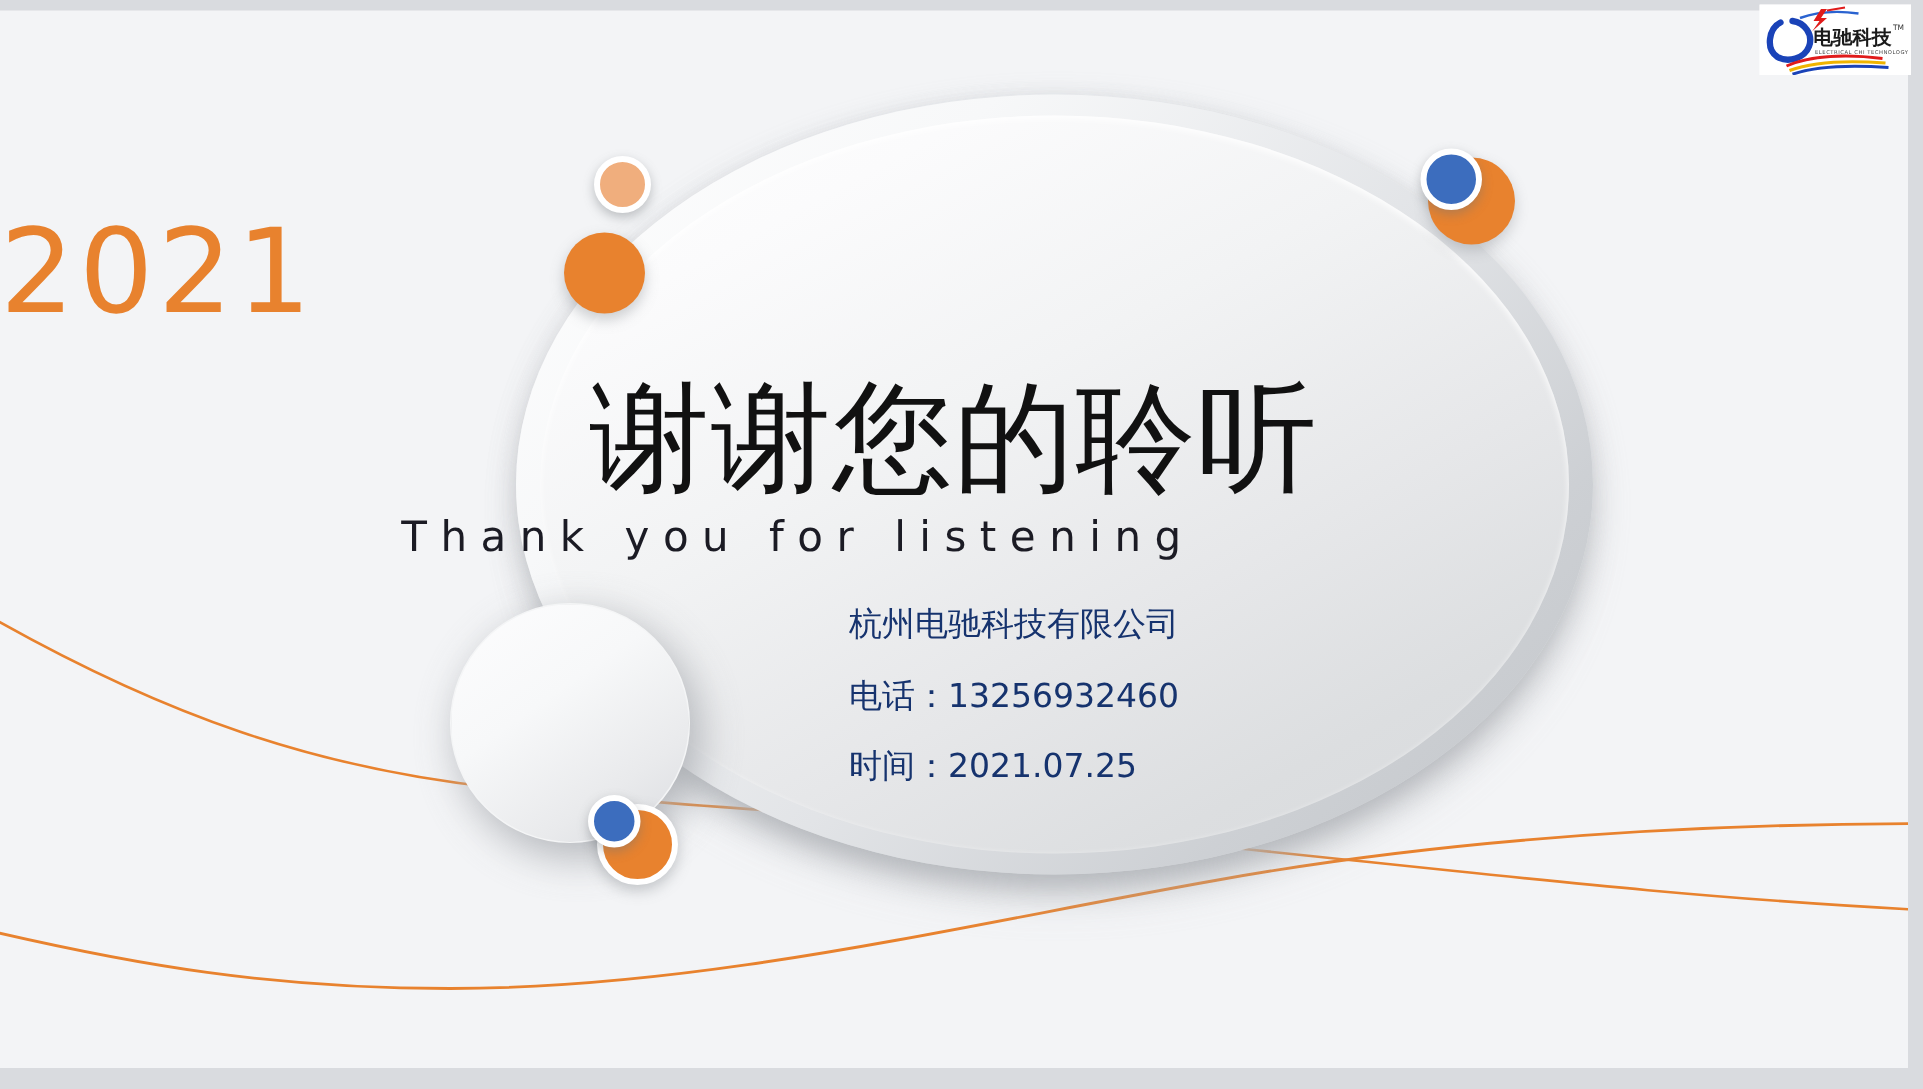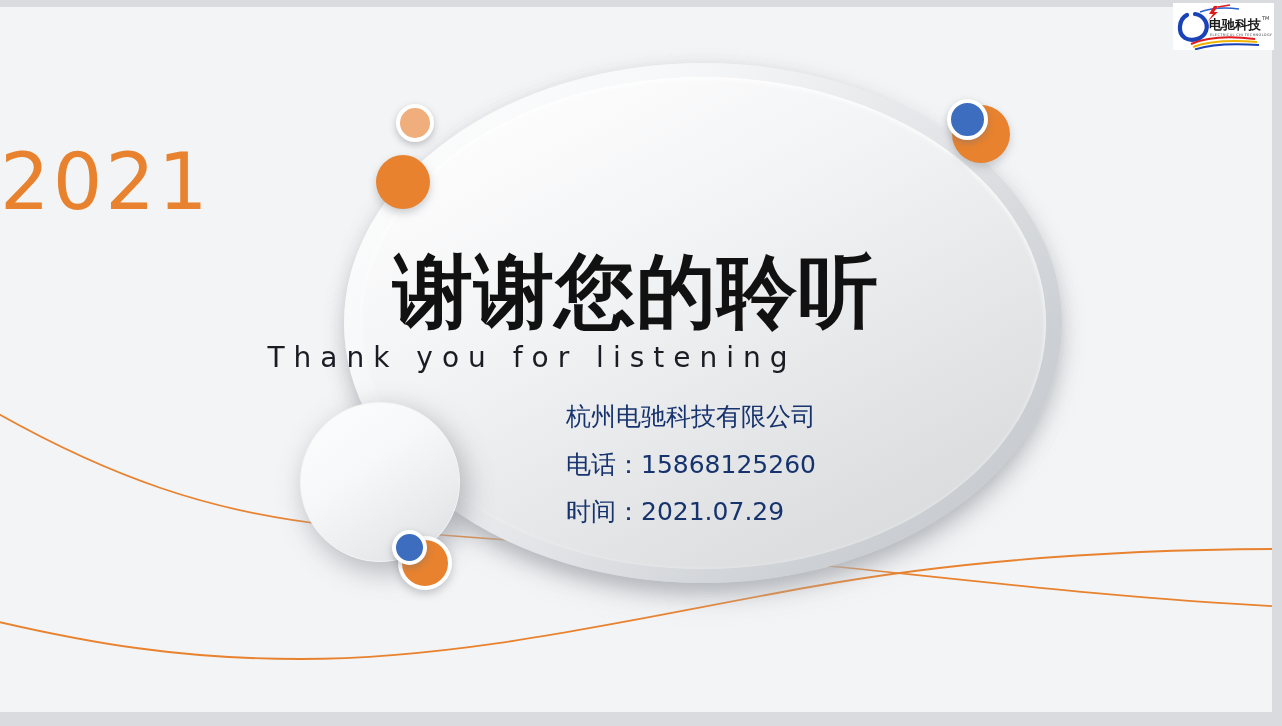--- a/index.html
+++ b/index.html
@@ -76,32 +76,32 @@
 
   
   .content{position:absolute;left:0;top:0;width:1272px;height:705px;z-index:10;}
   .year{
     position:absolute;left:0;top:133px;width:1272px;text-align:left;
     font-size:78px;line-height:84px;color:#e8822e;letter-spacing:3px;
     font-family:"DejaVu Sans","Liberation Sans",sans-serif;
   }
   .headline{
     position:absolute;left:0;top:240px;width:1272px;text-align:center;
-    font-size:80px;line-height:90px;color:#111111;font-weight:bold;
+    font-size:80px;line-height:90px;color:#111111;font-weight:normal;
     letter-spacing:1px;
     font-family:"DejaVu Sans","Liberation Sans",sans-serif;
   }
   .subhead{
     position:absolute;left:0;top:332px;width:1064px;text-align:center;
     font-size:28px;line-height:38px;color:#1b1b24;letter-spacing:9px;
     font-family:"DejaVu Sans","Liberation Sans",sans-serif;
   }
   .contact{
     position:absolute;left:566px;top:386px;width:560px;
-    color:#16336e;font-size:25px;line-height:47.5px;
+    color:#16336e;font-size:22px;line-height:47.5px;
     font-family:"DejaVu Sans","Liberation Sans",sans-serif;
   }
   .contact-line{white-space:nowrap;}
 
   
   .logo{
     position:absolute;right:8px;top:3px;width:101px;height:47px;z-index:20;
     background:#ffffff;
   }
 </style>
@@ -133,22 +133,22 @@
     <div class="dot dot-ring dot-bl-orange"></div>
     <div class="dot dot-ring dot-bl-blue"></div>
 
     <div class="content">
       <div class="year">2021</div>
       <div class="headline">谢谢您的聆听</div>
       <div class="subhead">Thank you for listening</div>
 
       <div class="contact">
         <div class="contact-line">杭州电驰科技有限公司</div>
-        <div class="contact-line">电话：15868125260</div>
-        <div class="contact-line">时间：2021.07.29</div>
+        <div class="contact-line">电话：13256932460</div>
+        <div class="contact-line">时间：2021.07.25</div>
       </div>
     </div>
 
   </div>
 
   <svg class="logo" viewBox="0 0 101 47">
     <rect x="0" y="0" width="101" height="47" fill="#ffffff"></rect>
 
     <path d="M14 12 C 6 16 4 30 12 35 C 19 39 30 36 33 28 C 36 20 30 12 22 11" fill="none" stroke="#1a43b8" stroke-width="4.2" stroke-linecap="round"></path>
     <path d="M27 9 C 38 5 52 4 66 6" fill="none" stroke="#2a63d0" stroke-width="1.6"></path>

